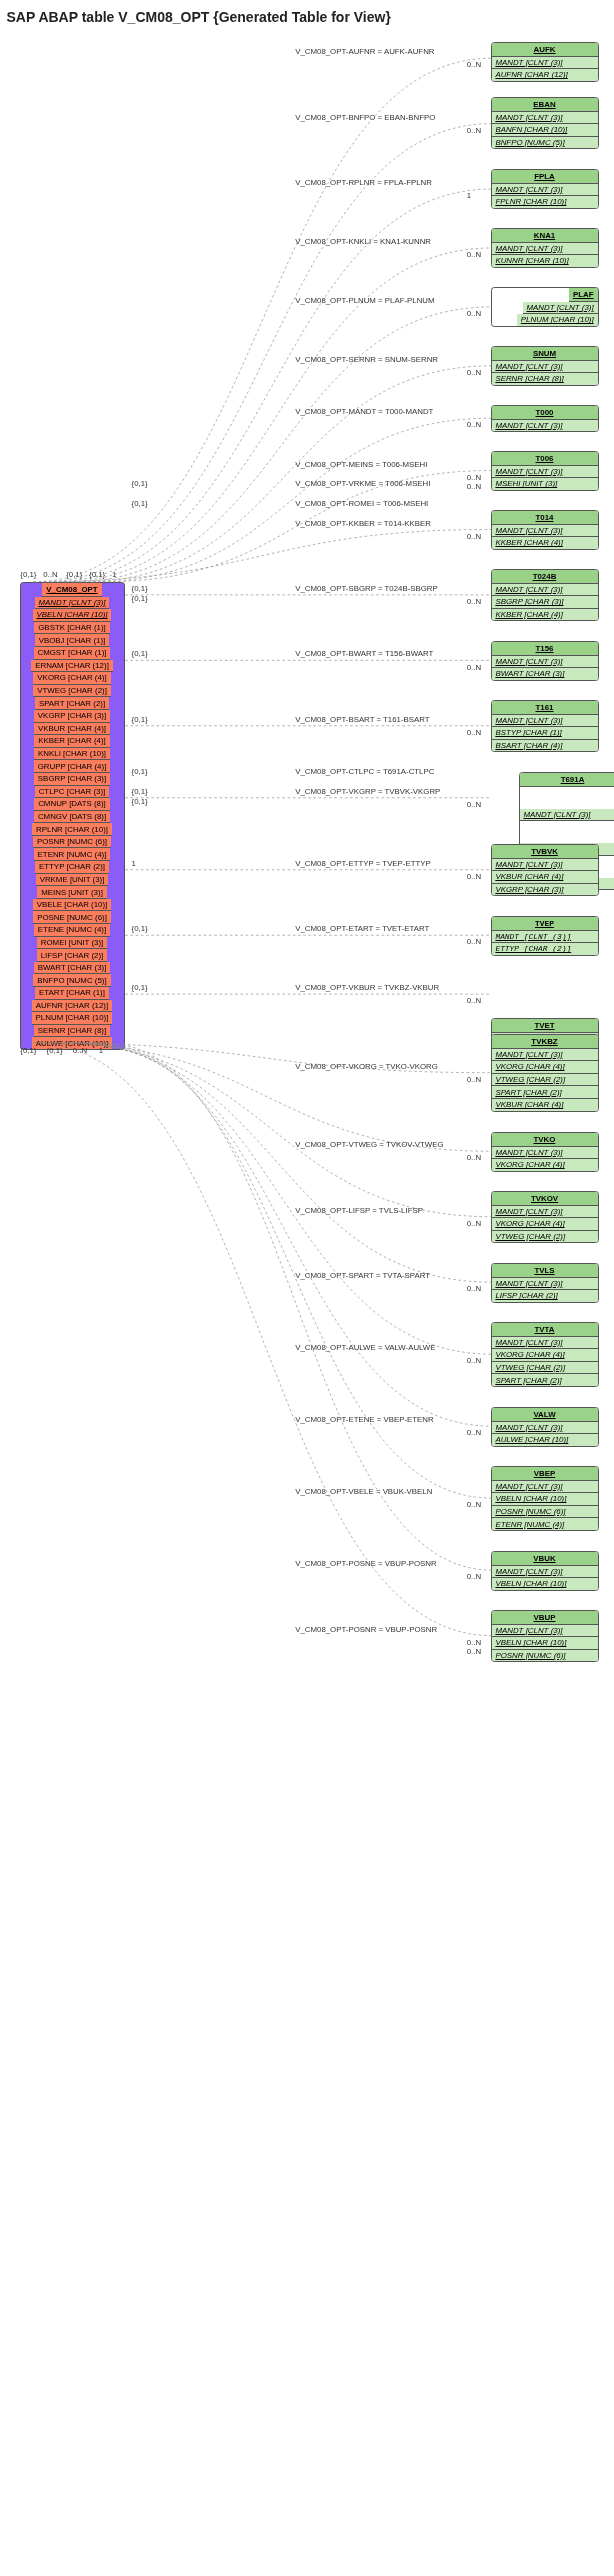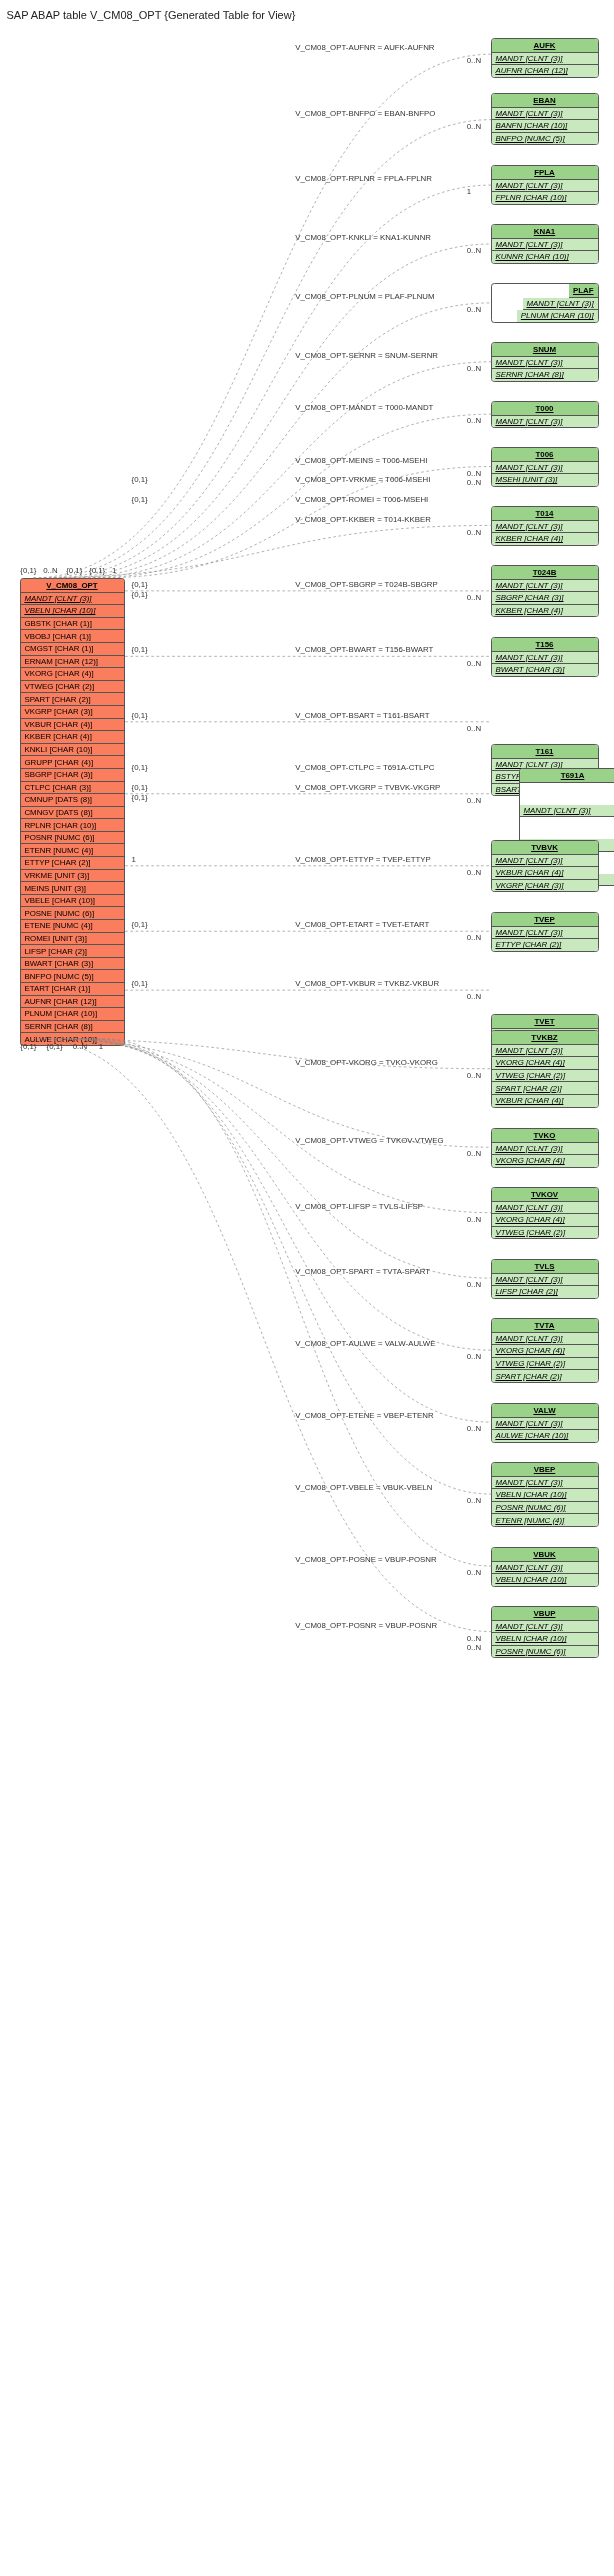--- a/index.html
+++ b/index.html
@@ -5,41 +5,41 @@
   * { box-sizing: border-box; }
   body {
     margin: 0;
     padding: 6.5px;
     font-family: Arial, Helvetica, sans-serif;
     font-size: 7.9px;
     background: #fff;
     width: 615px;
   }
   .page-title {
-    font-size: 11px;
-    font-weight: normal;
+    font-size: 14px;
+    font-weight: bold;
     margin: 2.6px 0 6.5px 0;
     color: #222;
   }
   .diagram {
     position: relative;
     width: 602px;
     height: 2533px;
   }
   
   .main-entity, .rel-entity {
     position: absolute;
     border: 0.7px solid #555;
     border-radius: 3.3px;
     background: #fff;
     display: flex;
     flex-direction: column;
     overflow: hidden;
   }
-  .main-entity { background: #f97316; }
+  .main-entity { background: #8b5cf6; align-items: center; }
   .entity-title {
     font-weight: bold;
     text-align: center;
     padding: 2px 3.9px;
     border-bottom: 0.7px solid #555;
     white-space: nowrap;
     text-decoration: underline;
   }
   .rel-entity .entity-title { background: #9bd28a; }
   .main-entity .entity-title { background: #fa7d5d; }
@@ -174,39 +174,39 @@
         <div class="entity-title">T024B</div>
         <div class="field key">MANDT [CLNT (3)]</div>
         <div class="field key">SBGRP [CHAR (3)]</div>
         <div class="field key">KKBER [CHAR (4)]</div>
       </div>
       <div class="rel-entity" style="left: 484px; top: 609px; width: 108px;">
         <div class="entity-title">T156</div>
         <div class="field key">MANDT [CLNT (3)]</div>
         <div class="field key">BWART [CHAR (3)]</div>
       </div>
-      <div class="rel-entity" style="left: 484px; top: 668px; width: 108px; margin-top: 48px;">
+      <div class="rel-entity" style="left: 484px; top: 668px; width: 108px;">
         <div class="entity-title">T161</div>
         <div class="field key">MANDT [CLNT (3)]</div>
         <div class="field key">BSTYP [CHAR (1)]</div>
         <div class="field key">BSART [CHAR (4)]</div>
       </div>
       <div class="rel-entity" style="left: 512px; top: 740px; width: 108px; gap: 22px;">
         <div class="entity-title">T691A</div>
         <div class="field key">MANDT [CLNT (3)]</div>
         <div class="field key">CTLPC [CHAR (3)]</div>
         <div class="field key">KKBER [CHAR (4)]</div>
       </div>
       <div class="rel-entity" style="left: 484px; top: 812px; width: 108px;">
         <div class="entity-title">TVBVK</div>
         <div class="field key">MANDT [CLNT (3)]</div>
         <div class="field key">VKBUR [CHAR (4)]</div>
         <div class="field key">VKGRP [CHAR (3)]</div>
       </div>
-      <div class="rel-entity" style="left: 484px; top: 884px; width: 108px;">
+      <div class="rel-entity" style="left: 484px; top: 884px; width: 108px; font-family: Liberation Mono, monospace;">
         <div class="entity-title">TVEP</div>
         <div class="field key">MANDT [CLNT (3)]</div>
         <div class="field key">ETTYP [CHAR (2)]</div>
       </div>
       <div class="rel-entity" style="left: 484px; top: 986px; width: 108px;">
         <div class="entity-title">TVET</div>
         <div class="field key">MANDT [CLNT (3)]</div>
         <div class="field key">ETART [CHAR (1)]</div>
       </div>
       <div class="rel-entity" style="left: 484px; top: 1002px; width: 108px;">

